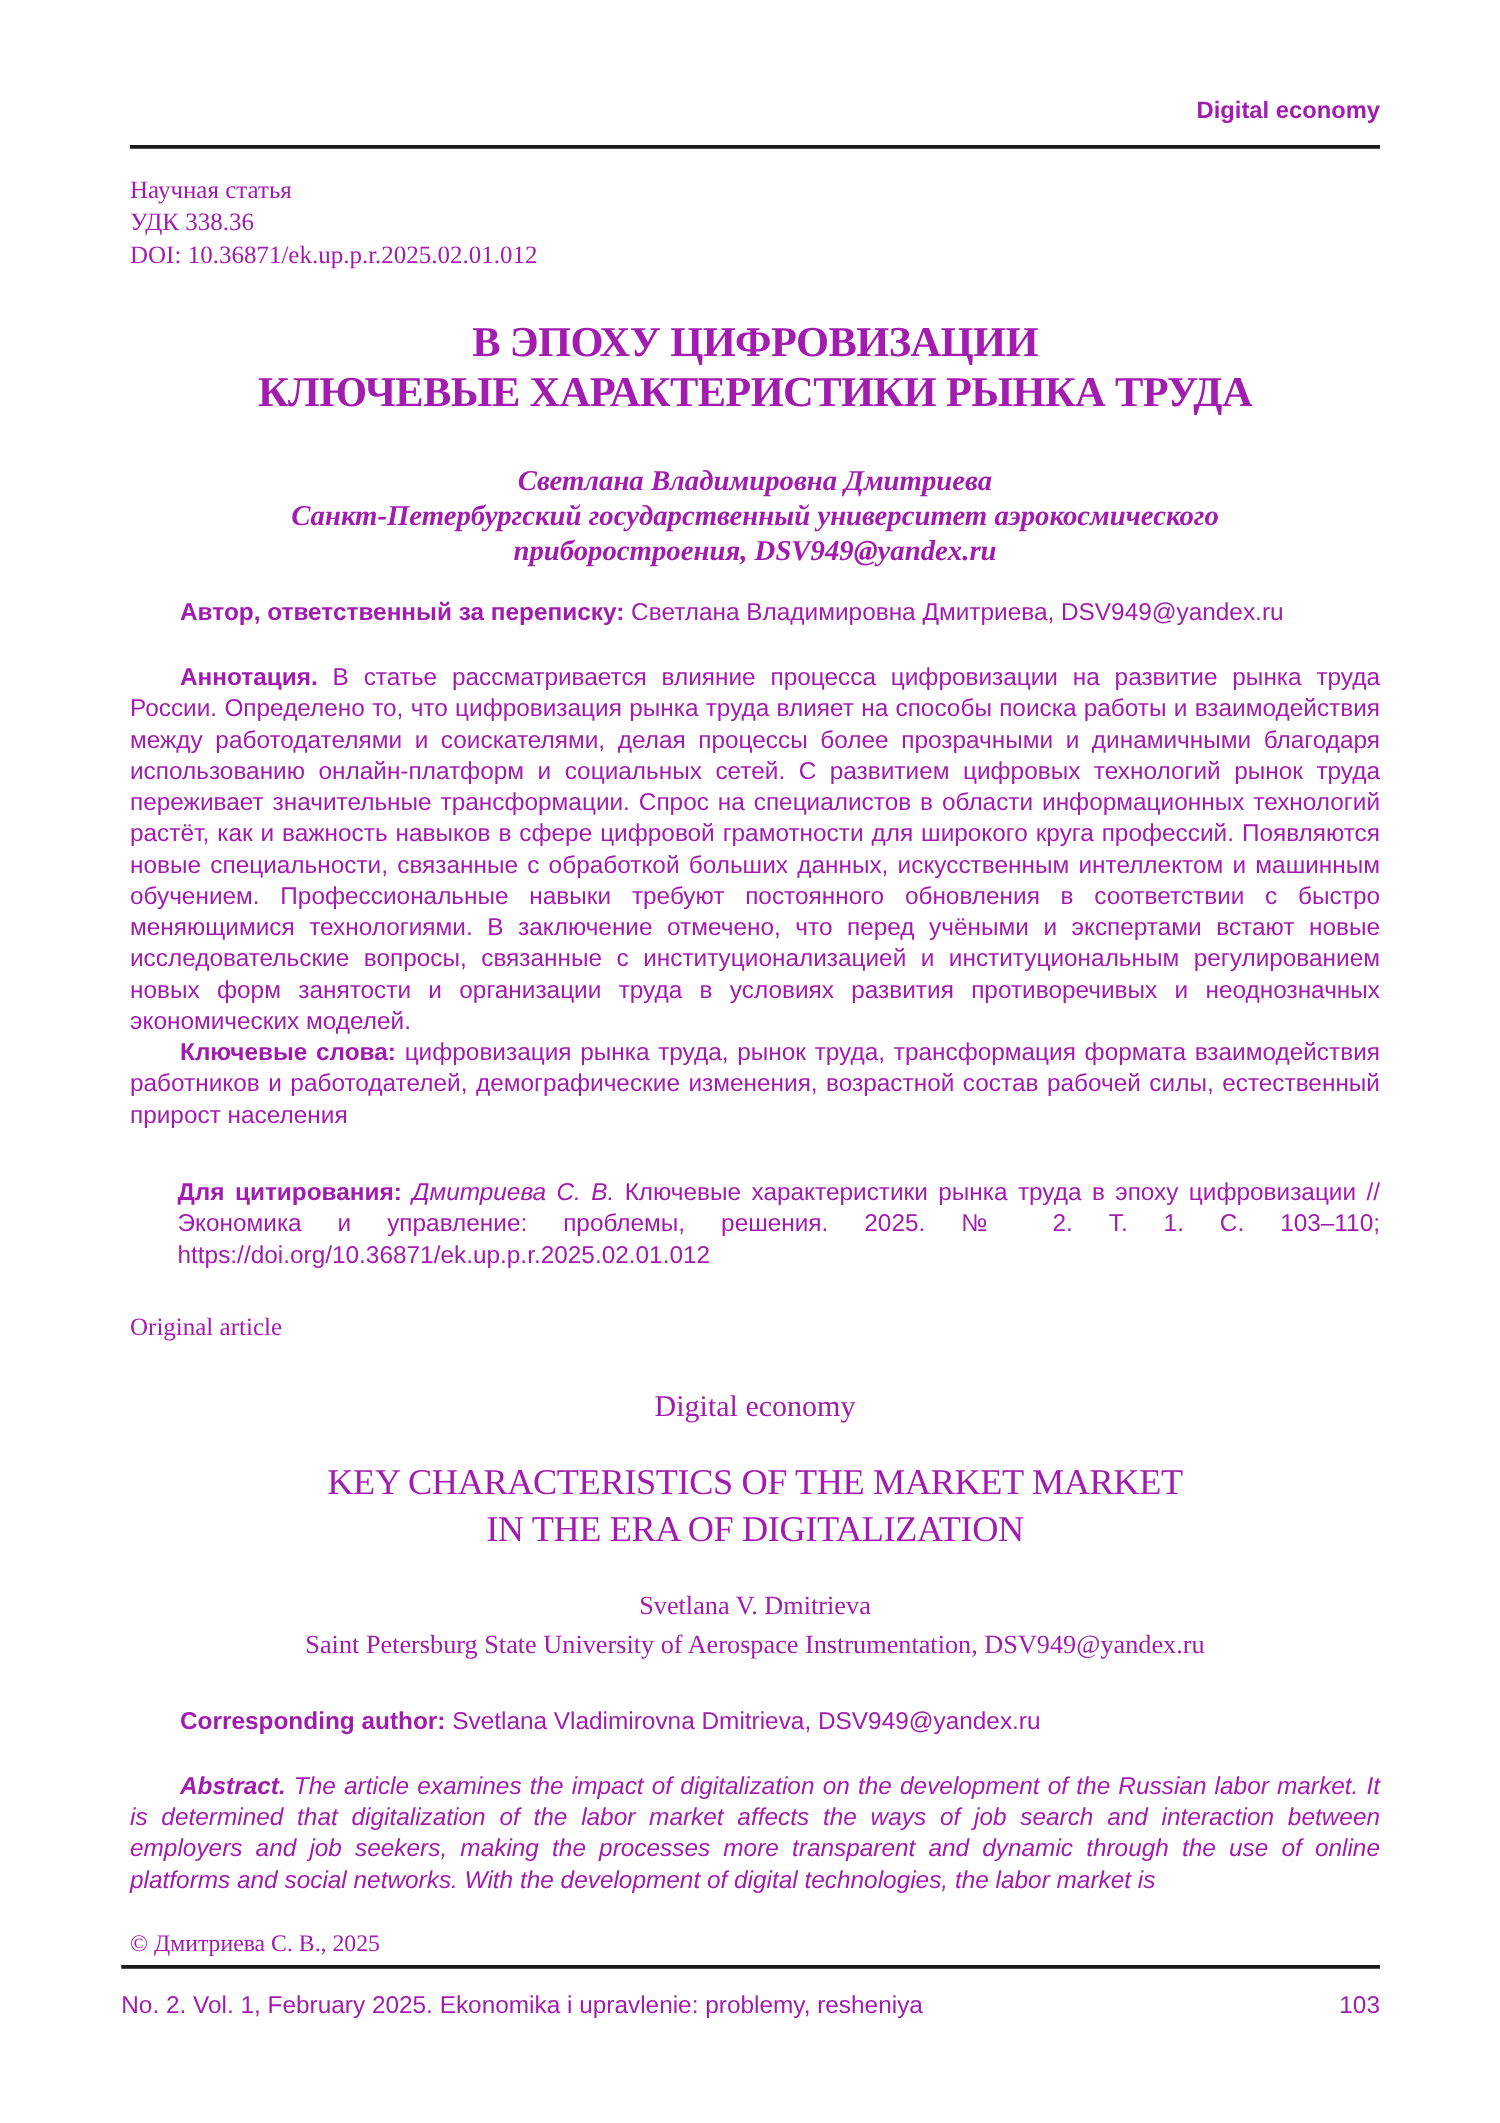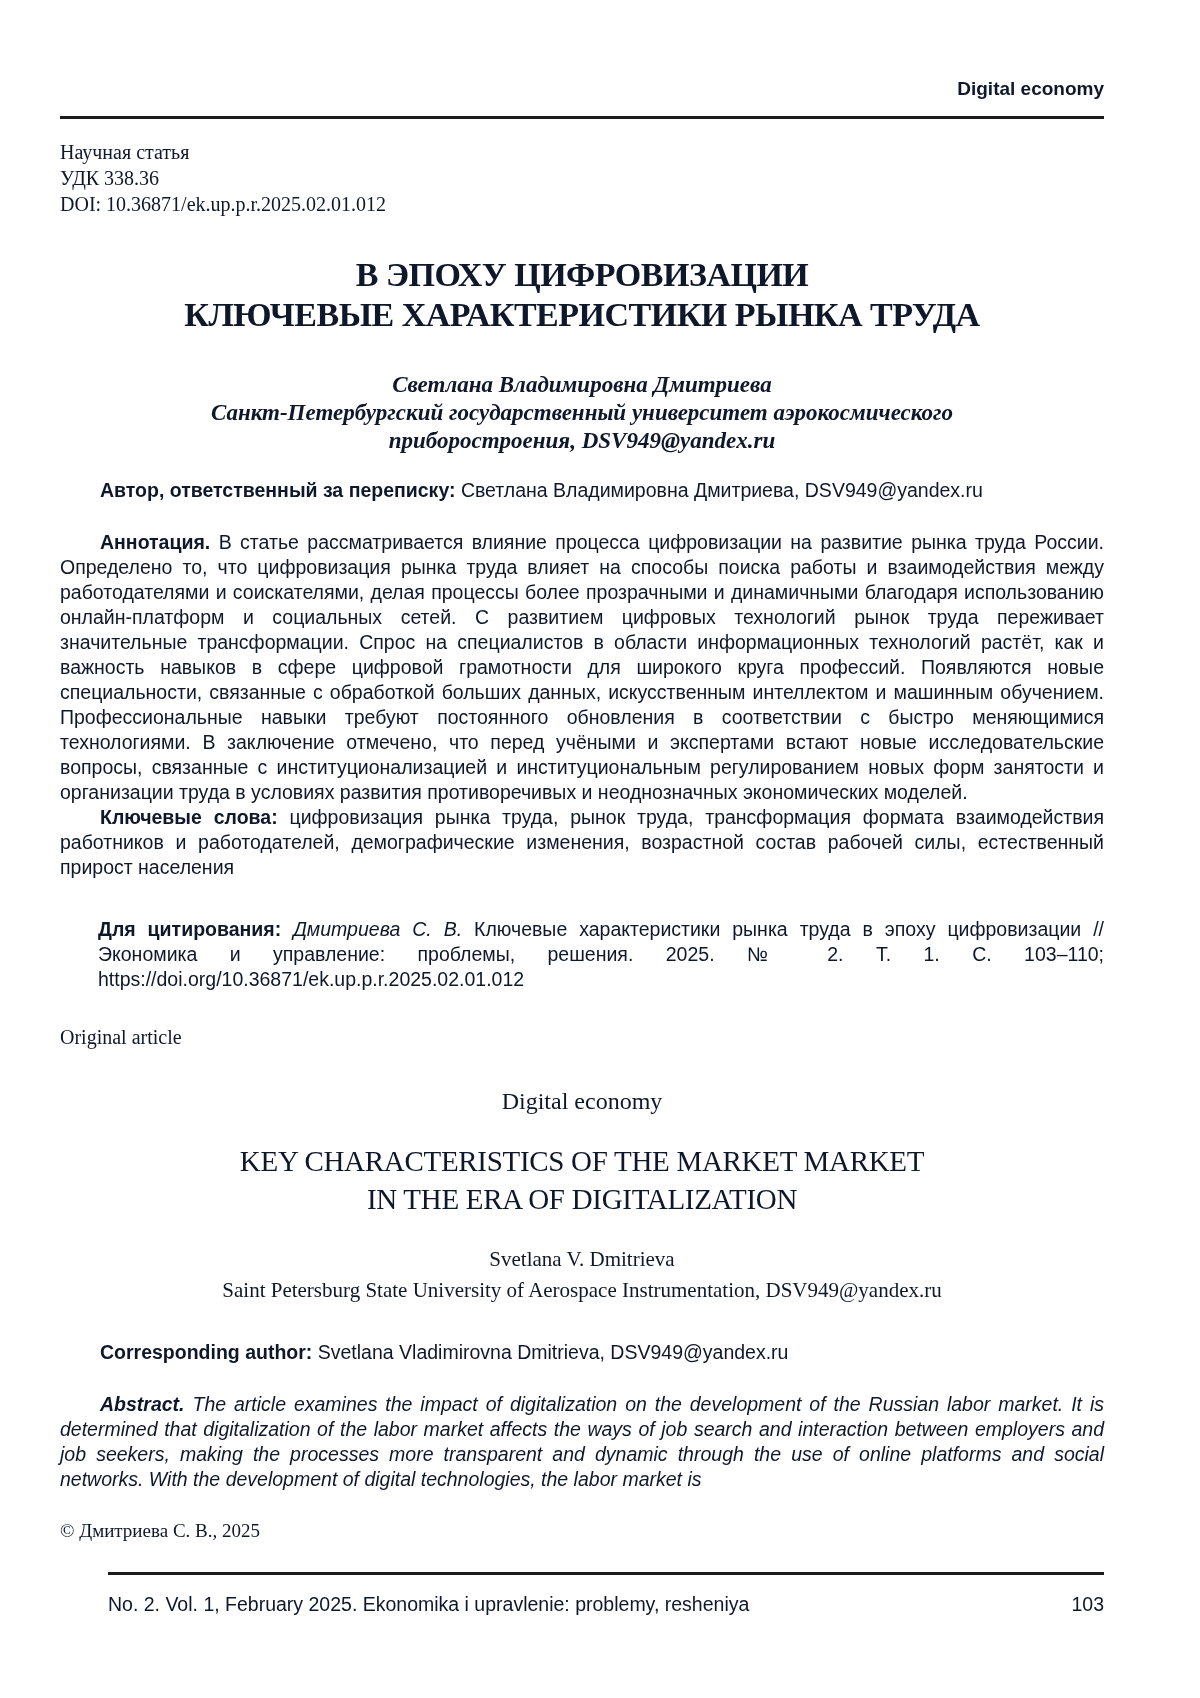--- a/index.html
+++ b/index.html
@@ -1,23 +1,23 @@
 <!DOCTYPE html>
 <html lang="ru"><head>
 <meta charset="utf-8">
 <style>
   html,body{margin:0;padding:0;background:#e8e8e8;}
   .page{
     position:relative;
     width:1200px;height:1698px;
     margin:0 auto;
     background:#ffffff;
-    color:#0f172a;
+    color:#a21caf;
     box-sizing:border-box;
-    padding:0 96px 0 60px;
+    padding:0 96px 0 104px;
     overflow:hidden;
     font-family:"Liberation Sans", sans-serif;
   }
   .serif{font-family:"Liberation Serif", serif;}
   .sans{font-family:"Liberation Sans", sans-serif;}
 
   .running-head{
     margin-top:78px;
     font-size:19px;line-height:22px;font-weight:bold;
     text-align:right;
@@ -57,21 +57,21 @@
     font-size:29px;line-height:38px;
     letter-spacing:-0.3px;
     text-align:center;
   }
   .en-authors{margin-top:26px;font-size:21px;line-height:31px;text-align:center;}
   .en-corr{margin-top:33px;line-height:26px;}
   .en-abstract{margin-top:27px;font-style:italic;}
 
   .copyright{margin-top:26px;font-size:19px;line-height:25px;}
 
-  .footer{position:absolute;left:108px;right:96px;top:1572px;}
+  .footer{position:absolute;left:97px;right:96px;top:1572px;}
   .footer-row{
     margin-top:17px;
     display:flex;justify-content:space-between;align-items:baseline;
     font-size:19.5px;line-height:25px;
   }
   b{font-weight:bold;}
   i{font-style:italic;}
 </style>
 </head>
 <body>

